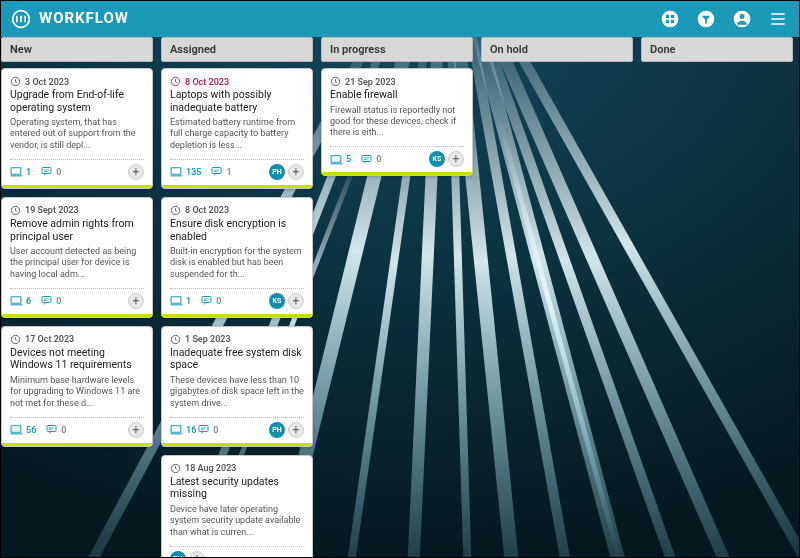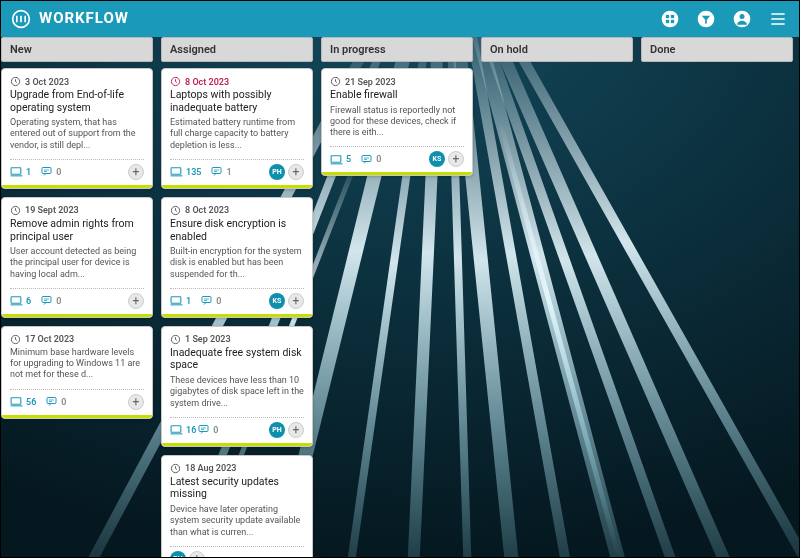--- a/index.html
+++ b/index.html
@@ -173,20 +173,21 @@
         <div class="bottombar" style="background:#c5e000"></div>
       </div>
       <div class="card">
         <div class="date" style="color:#555">
           <svg width="11" height="11" viewBox="0 0 24 24">
             <circle cx="12" cy="12" r="9" fill="none" stroke="#555" stroke-width="2"></circle>
             <path d="M12 7v5l3 2" stroke="#555" stroke-width="2" fill="none"></path>
           </svg>
           <span>17 Oct 2023</span>
         </div>
+        <div class="title">Devices not meeting Windows 11 requirements</div>
         <div class="desc">Minimum base hardware levels for upgrading to Windows 11 are not met for these d...</div>
         <div class="sep"></div>
         <div class="footer">
           <div style="display:flex;gap:10px">
             <div class="fgroup">
               <svg width="13" height="11" viewBox="0 0 24 20">
                 <rect x="2" y="3" width="18" height="12" rx="1" fill="none" stroke="#1a99b8" stroke-width="2"></rect>
                 <path d="M1 18h22" stroke="#1a99b8" stroke-width="2"></path>
               </svg>
               <span>56</span>

